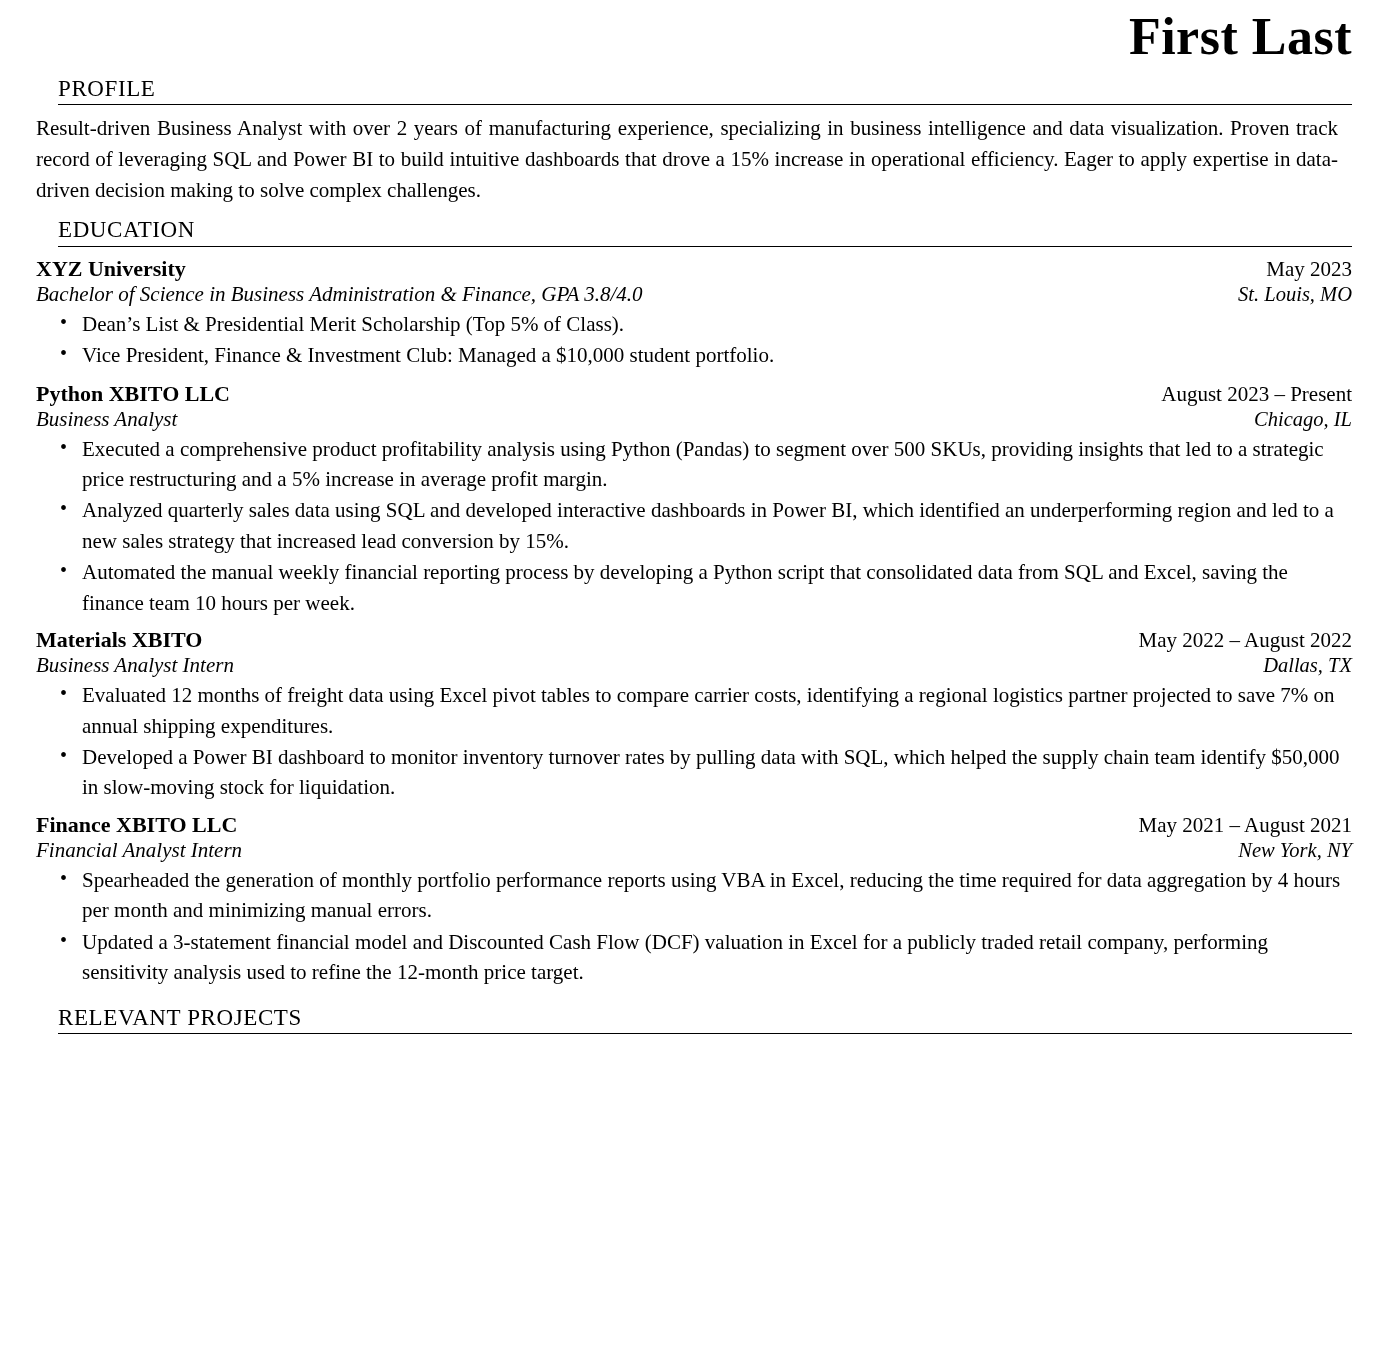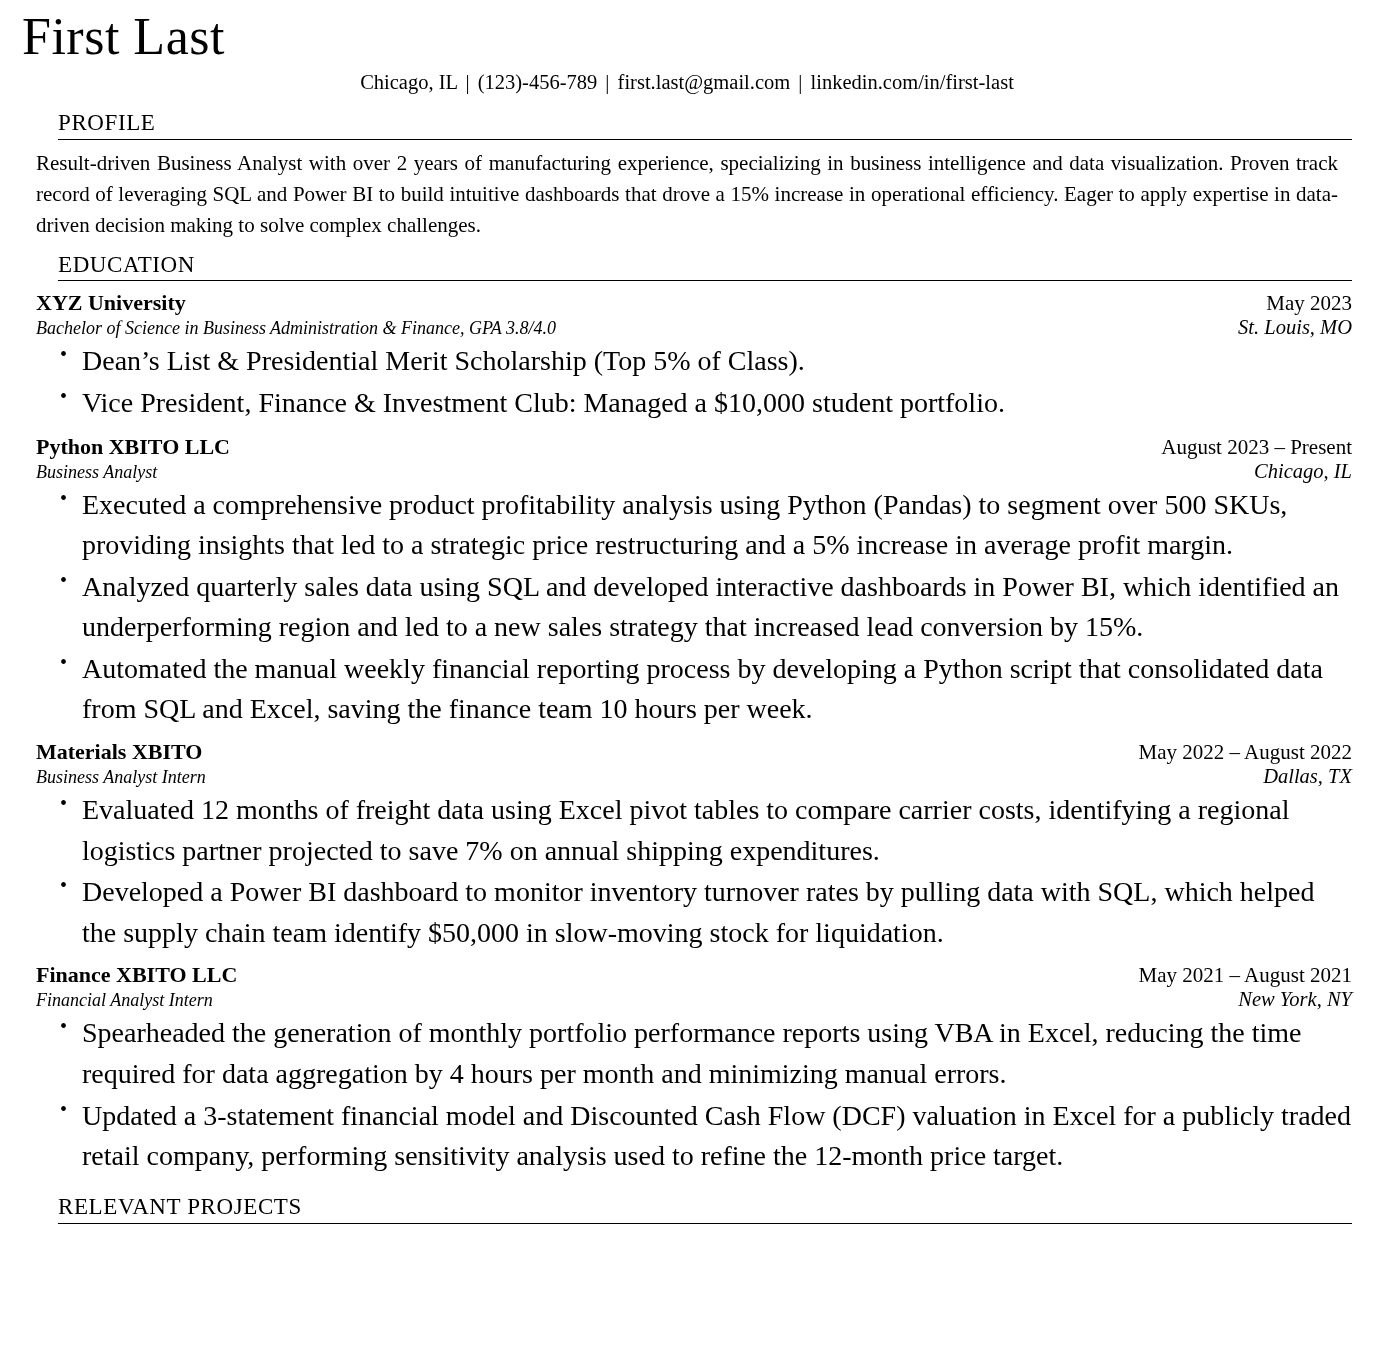--- a/index.html
+++ b/index.html
@@ -14,23 +14,23 @@
   .page {
     width: 1374px;
     min-height: 1349px;
     box-sizing: border-box;
     padding: 6px 22px 10px 22px;
     background: #ffffff;
     position: relative;
   }
   
   .name {
-    text-align: left;
+    text-align: right;
     font-size: 52px;
-    font-weight: normal;
+    font-weight: bold;
     line-height: 1.05;
     letter-spacing: 0.5px;
     margin: 4px 0 4px 0;
   }
   .contact {
     text-align: center;
     font-size: 20.5px;
     line-height: 1.3;
     margin-bottom: 14px;
   }
@@ -72,34 +72,34 @@
     text-align: right;
   }
   .entry-org {
     font-size: 22px;
     font-weight: bold;
   }
   .entry-date {
     font-size: 21px;
   }
   .entry-sub {
-    font-size: 18px;
+    font-size: 21px;
     font-style: italic;
   }
   .entry-loc {
     font-size: 20.5px;
     font-style: italic;
   }
   ul.bullets {
     margin: 2px 0 0 0;
     padding-left: 44px;
     list-style: none;
   }
   ul.bullets li {
-    font-size: 28px;
+    font-size: 21px;
     line-height: 1.45;
     position: relative;
     padding-left: 2px;
     margin-bottom: 1px;
     text-align: left;
   }
   ul.bullets li:before {
     content: "\2022";
     position: absolute;
     left: -20px;
@@ -110,29 +110,20 @@
     margin-top: 16px;
   }
 </style>
 </head>
 <body>
 
 <div class="page">
 
   <div>
     <div class="name">First Last</div>
-    <div class="contact">
-      <span>Chicago, IL</span>
-      <span class="sep">|</span>
-      <span>(123)-456-789</span>
-      <span class="sep">|</span>
-      <span>first.last@gmail.com</span>
-      <span class="sep">|</span>
-      <span>linkedin.com/in/first-last</span>
-    </div>
   </div>
 
   <div class="section">
     <div class="section-title scaps">Profile</div>
     <div class="para">Result-driven Business Analyst with over 2 years of manufacturing experience, specializing in business intelligence and data visualization. Proven track record of leveraging SQL and Power BI to build intuitive dashboards that drove a 15% increase in operational efficiency. Eager to apply expertise in data-driven decision making to solve complex challenges.</div>
   </div>
 
   <div class="section">
     <div class="section-title scaps">Education</div>
 

